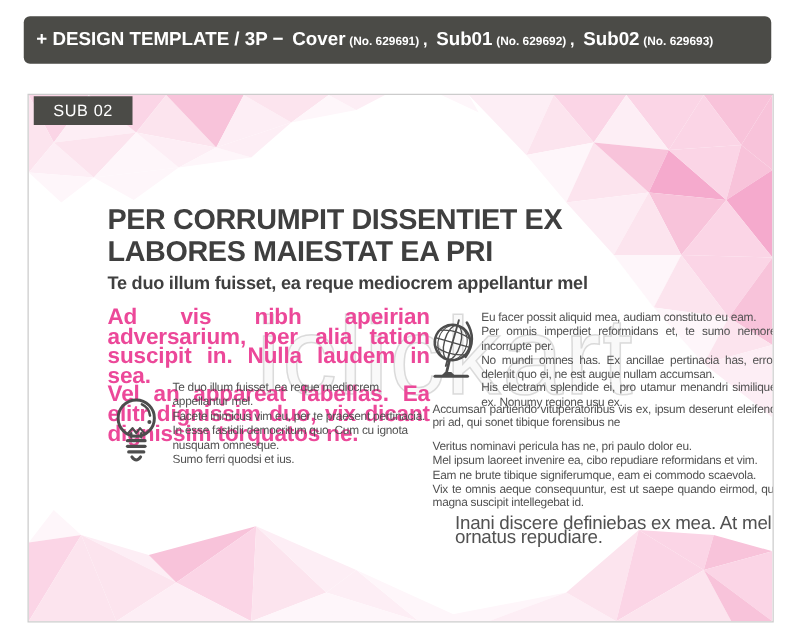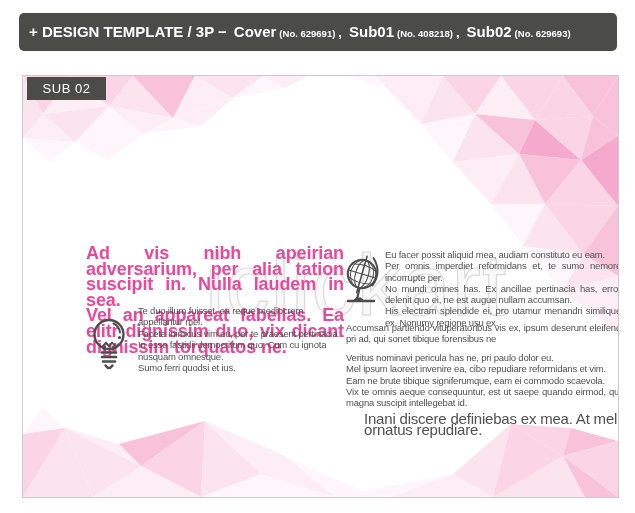--- a/index.html
+++ b/index.html
@@ -59,21 +59,21 @@
 <body>
 
 <div class="page">
 
   <div class="header-bar">
     <span class="hdr-prefix">+ DESIGN TEMPLATE / 3P −</span>
     <span class="hdr-label">Cover</span>
     <span class="hdr-num">(No. 629691)</span>
     <span class="hdr-sep">,</span>
     <span class="hdr-label">Sub01</span>
-    <span class="hdr-num">(No. 408218)</span>
+    <span class="hdr-num">(No. 629692)</span>
     <span class="hdr-sep">,</span>
     <span class="hdr-label">Sub02</span>
     <span class="hdr-num">(No. 629693)</span>
   </div>
 
   <div class="slide">
 
     <svg class="deco" width="595" height="421" viewBox="0 0 595 421">
 
       <g>
@@ -154,20 +154,25 @@
         <polygon class="pk2" points="540,380 548,352 595,365"></polygon>
           <polygon class="pk3" points="540,380 595,365 595,421"></polygon>
         <polygon class="pk2" points="562,421 540,380 595,421"></polygon>
       </g>
     </svg>
 
     <div class="watermark">iclickart</div>
 
     <div class="badge">SUB 02</div>
 
+    <div class="txt title-block">
+      <div class="title-line">PER CORRUMPIT DISSENTIET EX</div>
+      <div class="title-line">LABORES MAIESTAT EA PRI</div>
+      <div class="subtitle">Te duo illum fuisset, ea reque mediocrem appellantur mel</div>
+    </div>
 
     <div class="txt intro pre just">Ad vis nibh apeirian adversarium, per alia tation suscipit in. Nulla laudem in sea.
 Vel an appareat fabellas. Ea elitr dignissim duo, vix dicant dignissim torquatos ne.</div>
 
     <svg class="bulb-icon" width="42" height="58" viewBox="0 0 42 58">
       <circle class="icon-stroke" cx="21" cy="17.5" r="14.5" stroke-width="2.4"></circle>
       <path class="icon-stroke" d="M25.5,6.5 a11,11 0 0 1 6.5,9" stroke-width="2"></path>
       <circle cx="31.5" cy="20.5" r="1.6" fill="#4d4d4d"></circle>
       <path class="icon-stroke" d="M14.5,29.5 l3.5,-4 3,4 3,-4 3.5,4" stroke-width="1.8"></path>
       <line class="icon-stroke" x1="17" y1="29.5" x2="17" y2="33" stroke-width="1.8"></line>

